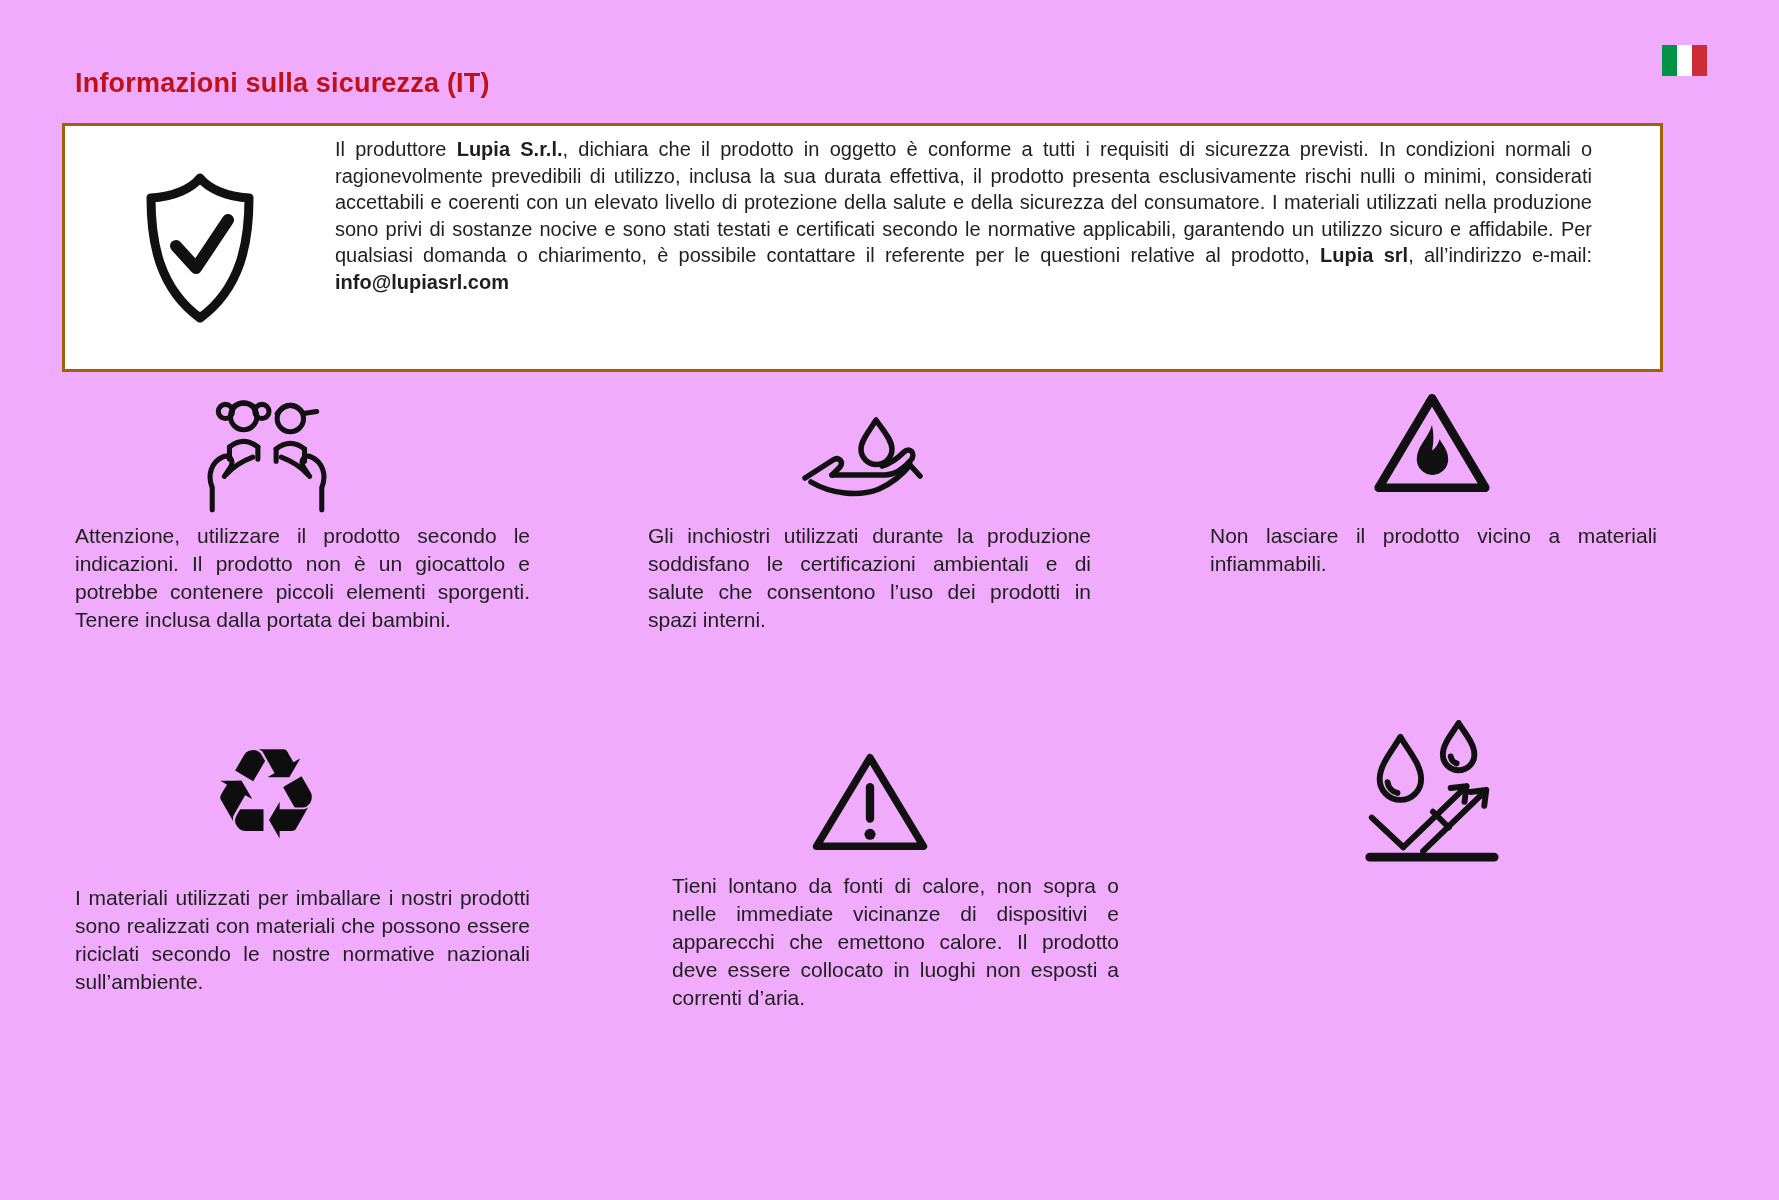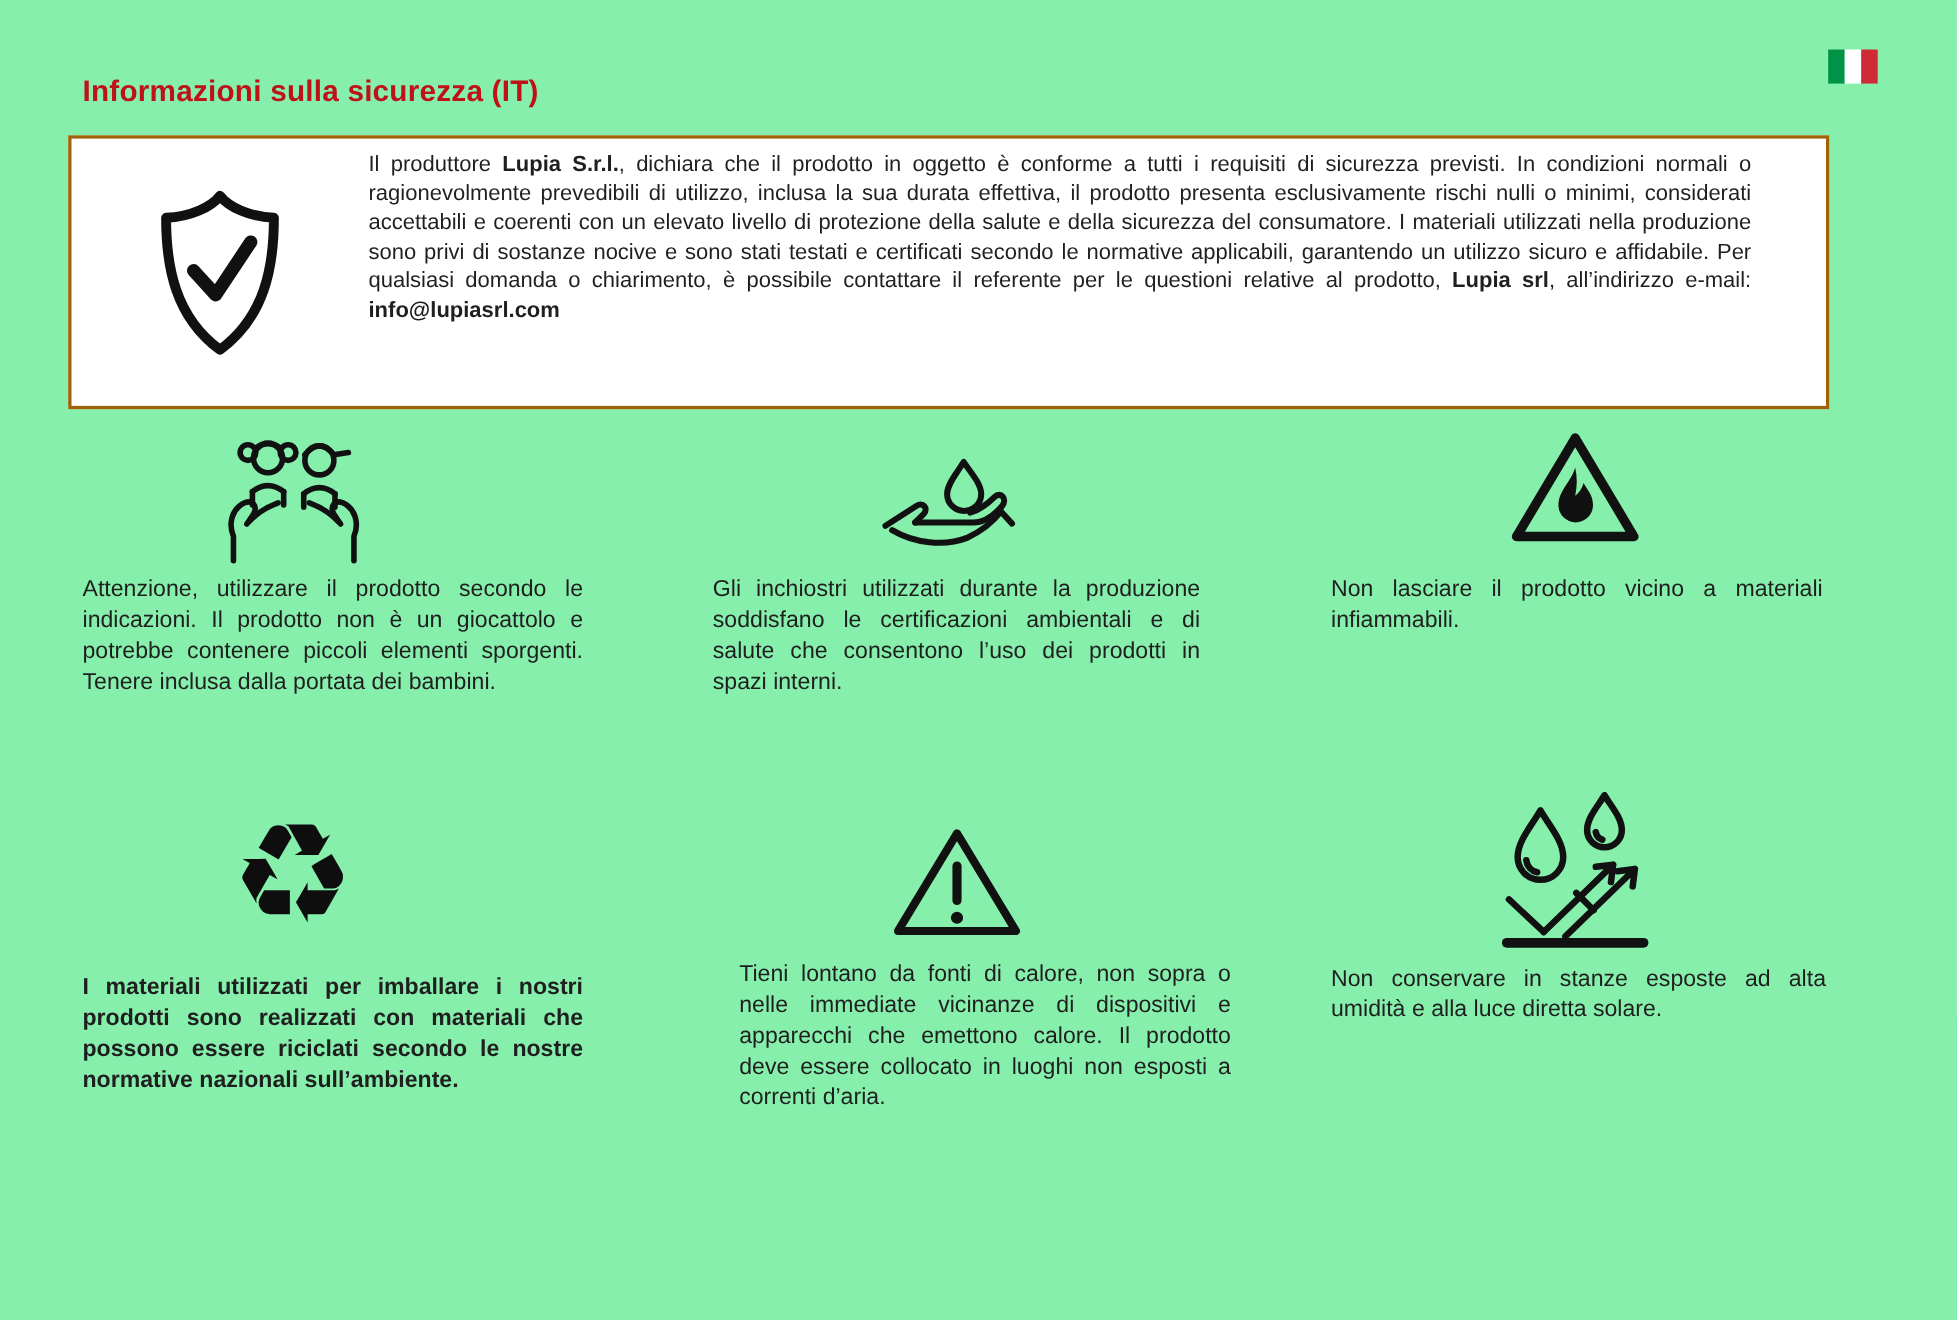--- a/index.html
+++ b/index.html
@@ -1,18 +1,18 @@
 <!DOCTYPE html>
 <html><head>
 <meta charset="utf-8">
 <style>
   * { margin:0; padding:0; box-sizing:border-box; }
   html,body { background:#ffffff; }
   .page {
-    position:relative; width:1779px; height:1200px; background:#86efac;
+    position:relative; width:1779px; height:1200px; background:#f0abfc;
     font-family:"Liberation Sans", sans-serif; color:#1e1e1e; overflow:hidden;
   }
 
   
   .flag { position:absolute; left:1662px; top:45px; width:45px; height:31px; display:flex; }
   .flag span { flex:1; }
   .flag .g { background:#009246; }
   .flag .w { background:#ffffff; }
   .flag .r { background:#CE2B37; }
 
@@ -46,21 +46,21 @@
                 font-size:126px; line-height:134px; text-align:center; color:#0e0e0e; }
   .i-warning  { left:810px; top:750px; width:120px; height:104px; }
   .i-drops    { left:1356px; top:720px; width:148px; height:142px; }
 
   .sec-text {
     position:absolute; font-size:21px; line-height:28px; text-align:justify; color:#1f1f1f;
   }
   .t-children { left:75px;   top:522px; width:455px; }
   .t-ink      { left:648px;  top:522px; width:443px; }
   .t-flam     { left:1210px; top:522px; width:447px; }
-  .t-recycle  { left:75px;   top:884px; width:455px;font-weight:bold; }
+  .t-recycle  { left:75px;   top:884px; width:455px; }
   .t-heat     { left:648px;  top:872px; width:447px;margin-left:24px; }
   .t-humidity { left:1210px; top:876px; width:450px; }
 </style>
 </head>
 <body>
 
 <div class="page">
 
   <div class="flag">
     <span class="g"></span>
@@ -139,15 +139,14 @@
       <path d="M16 98 L48 128"></path>
       <path d="M78 92 L94 108"></path>
       <path d="M48 128 L112 66 M112 66 L96 68 M112 66 L110 82"></path>
       <path d="M68 132 L132 70 M132 70 L116 72 M132 70 L130 86"></path>
       <path d="M14 138 H140" stroke-width="9"></path>
     </svg>
   </div>
 
   <p class="sec-text t-recycle">I materiali utilizzati per imballare i nostri prodotti sono realizzati con materiali che possono essere riciclati secondo le nostre normative nazionali sull’ambiente.</p>
   <p class="sec-text t-heat">Tieni lontano da fonti di calore, non sopra o nelle immediate vicinanze di dispositivi e apparecchi che emettono calore. Il prodotto deve essere collocato in luoghi non esposti a correnti d’aria.</p>
-  <p class="sec-text t-humidity">Non conservare in stanze esposte ad alta umidità e alla luce diretta solare.</p>
 
 </div>
 
 </body></html>

